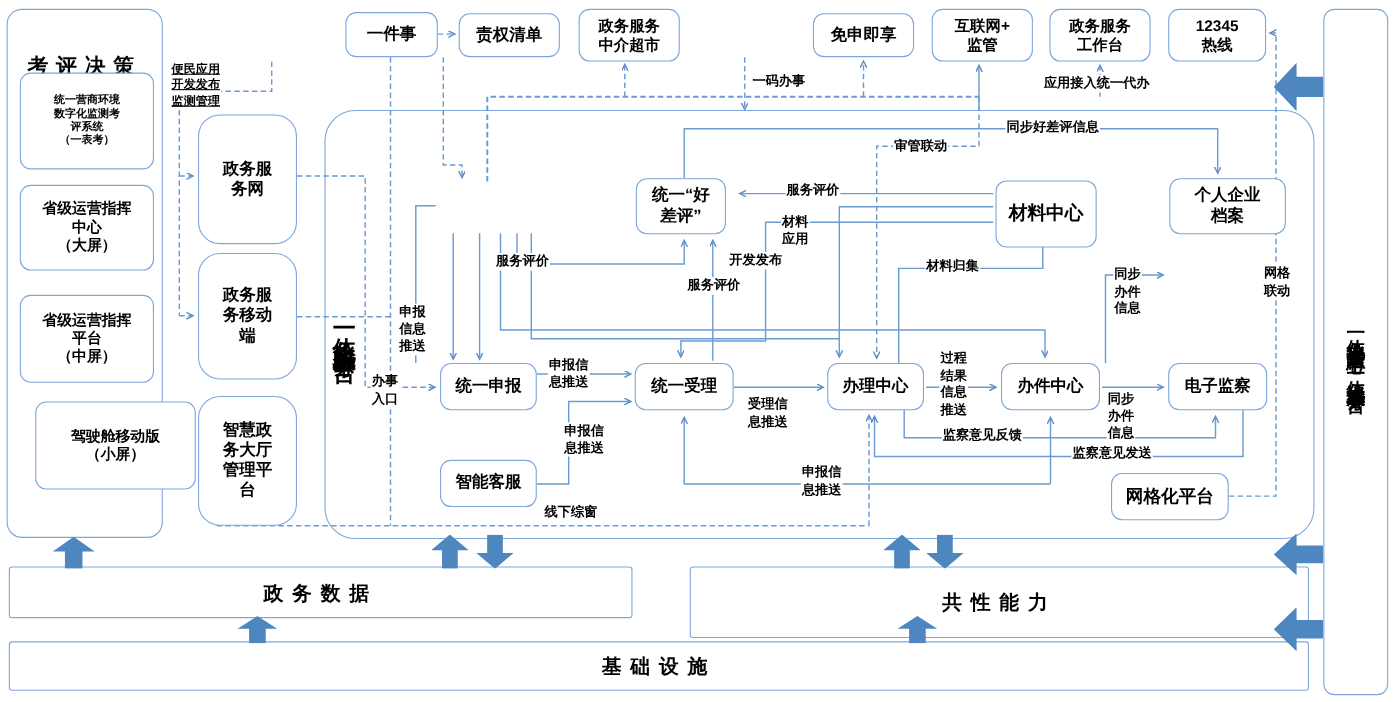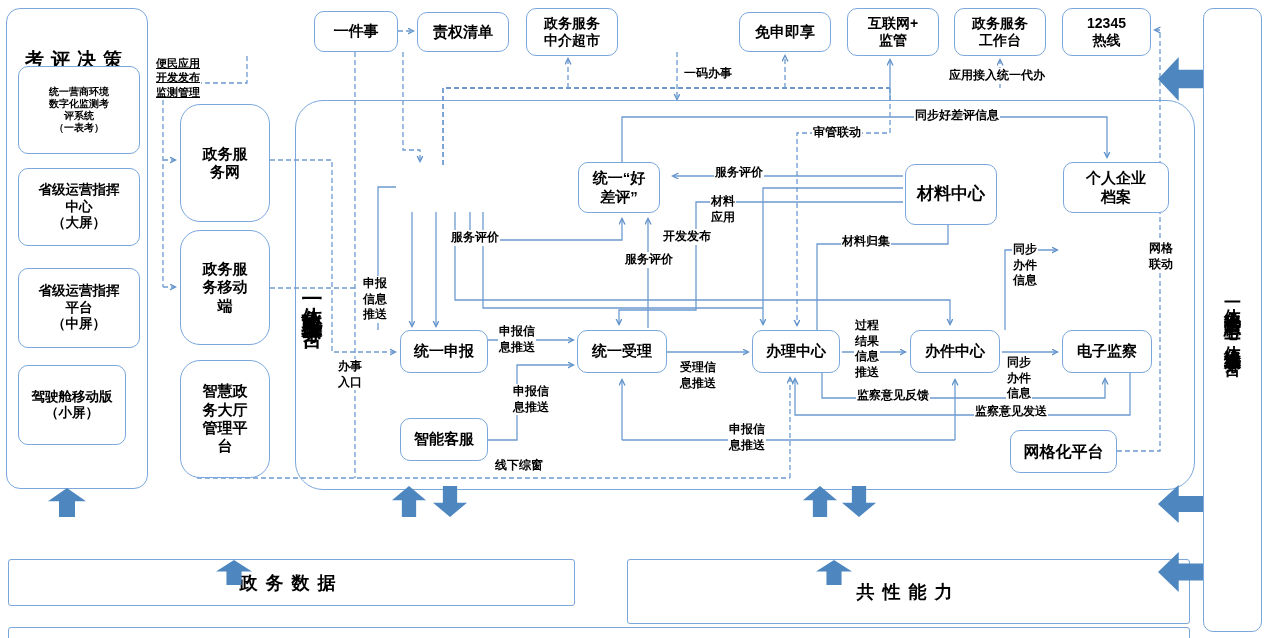--- a/index.html
+++ b/index.html
@@ -9,21 +9,21 @@
   .svglayer{position:absolute;left:0;top:0;z-index:1;}
   .node{position:absolute;display:flex;align-items:center;justify-content:center;text-align:center;
         white-space:pre-line;background:#fff;border:1.6px solid #7ba7dc;border-radius:10px;
         font-weight:bold;line-height:1.22;z-index:2;box-sizing:border-box;}
   .el{position:absolute;background:#fff;font-size:12px;font-weight:600;line-height:1.3;
       white-space:pre-line;text-align:center;padding:0 1px;z-index:4;}
   .vtext{position:absolute;writing-mode:vertical-rl;text-orientation:upright;font-weight:bold;
          display:flex;align-items:center;justify-content:center;z-index:2;white-space:pre;}
   .bar{position:absolute;background:#fff;border:1.6px solid #7ba7dc;border-radius:3px;
        display:flex;align-items:center;justify-content:center;font-weight:bold;font-size:18px;
-       letter-spacing:8px;z-index:0;box-sizing:border-box;margin-top:44px;}
+       letter-spacing:8px;z-index:0;box-sizing:border-box;}
   .blk{position:absolute;background:#4e86c0;z-index:3;}
   .up{clip-path:polygon(50% 0,100% 46%,71% 46%,71% 100%,29% 100%,29% 46%,0 46%);}
   .down{clip-path:polygon(29% 0,71% 0,71% 54%,100% 54%,50% 100%,0 54%,29% 54%);}
   .left{clip-path:polygon(0 50%,46% 0,46% 29%,100% 29%,100% 71%,46% 71%,46% 100%);}
   .title{position:absolute;font-weight:bold;z-index:2;display:flex;align-items:center;justify-content:center;margin-top:28px;}
 </style>
 </head>
 <body>
 
 <div class="canvas">
@@ -102,21 +102,21 @@
   <div class="node" style="left:18px;top:66px;width:122px;height:88px;font-size:10px;">统一营商环境
 数字化监测考
 评系统
 （一表考）</div>
   <div class="node" style="left:18px;top:168px;width:122px;height:78px;font-size:13.5px;">省级运营指挥
 中心
 （大屏）</div>
   <div class="node" style="left:18px;top:268px;width:122px;height:80px;font-size:13.5px;">省级运营指挥
 平台
 （中屏）</div>
-  <div class="node" style="left:18px;top:365px;width:108px;height:80px;font-size:13.5px;">驾驶舱移动版
+  <div class="node" style="left:32px;top:365px;width:146px;height:80px;font-size:13.5px;">驾驶舱移动版
 （小屏）</div>
 
   <div class="node" style="left:314px;top:11px;width:84px;height:41px;font-size:15px;">一件事</div>
   <div class="node" style="left:417px;top:12px;width:92px;height:40px;font-size:15px;">责权清单</div>
   <div class="node" style="left:526px;top:8px;width:92px;height:48px;font-size:14px;">政务服务
 中介超市</div>
   <div class="node" style="left:739px;top:12px;width:92px;height:40px;font-size:15px;">免申即享</div>
   <div class="node" style="left:847px;top:8px;width:92px;height:48px;font-size:14px;">互联网+
 监管</div>
   <div class="node" style="left:954px;top:8px;width:92px;height:48px;font-size:14px;">政务服务
@@ -166,21 +166,21 @@
   <div class="el" style="left:624px;top:252px;">服务评价</div>
   <div class="el" style="left:841px;top:234px;">材料归集</div>
   <div class="el" style="left:1012px;top:242px;">同步
 办件
 信息</div>
   <div class="el" style="left:1148px;top:241px;">网格
 联动</div>
   <div class="el" style="left:362px;top:276px;">申报
 信息
 推送</div>
-  <div class="el" style="left:337px;top:339px;margin-top:20px;">办事
+  <div class="el" style="left:337px;top:339px;">办事
 入口</div>
   <div class="el" style="left:498px;top:324px;">申报信
 息推送</div>
   <div class="el" style="left:512px;top:384px;">申报信
 息推送</div>
   <div class="el" style="left:679px;top:360px;">受理信
 息推送</div>
   <div class="el" style="left:854px;top:318px;">过程
 结果
 信息

